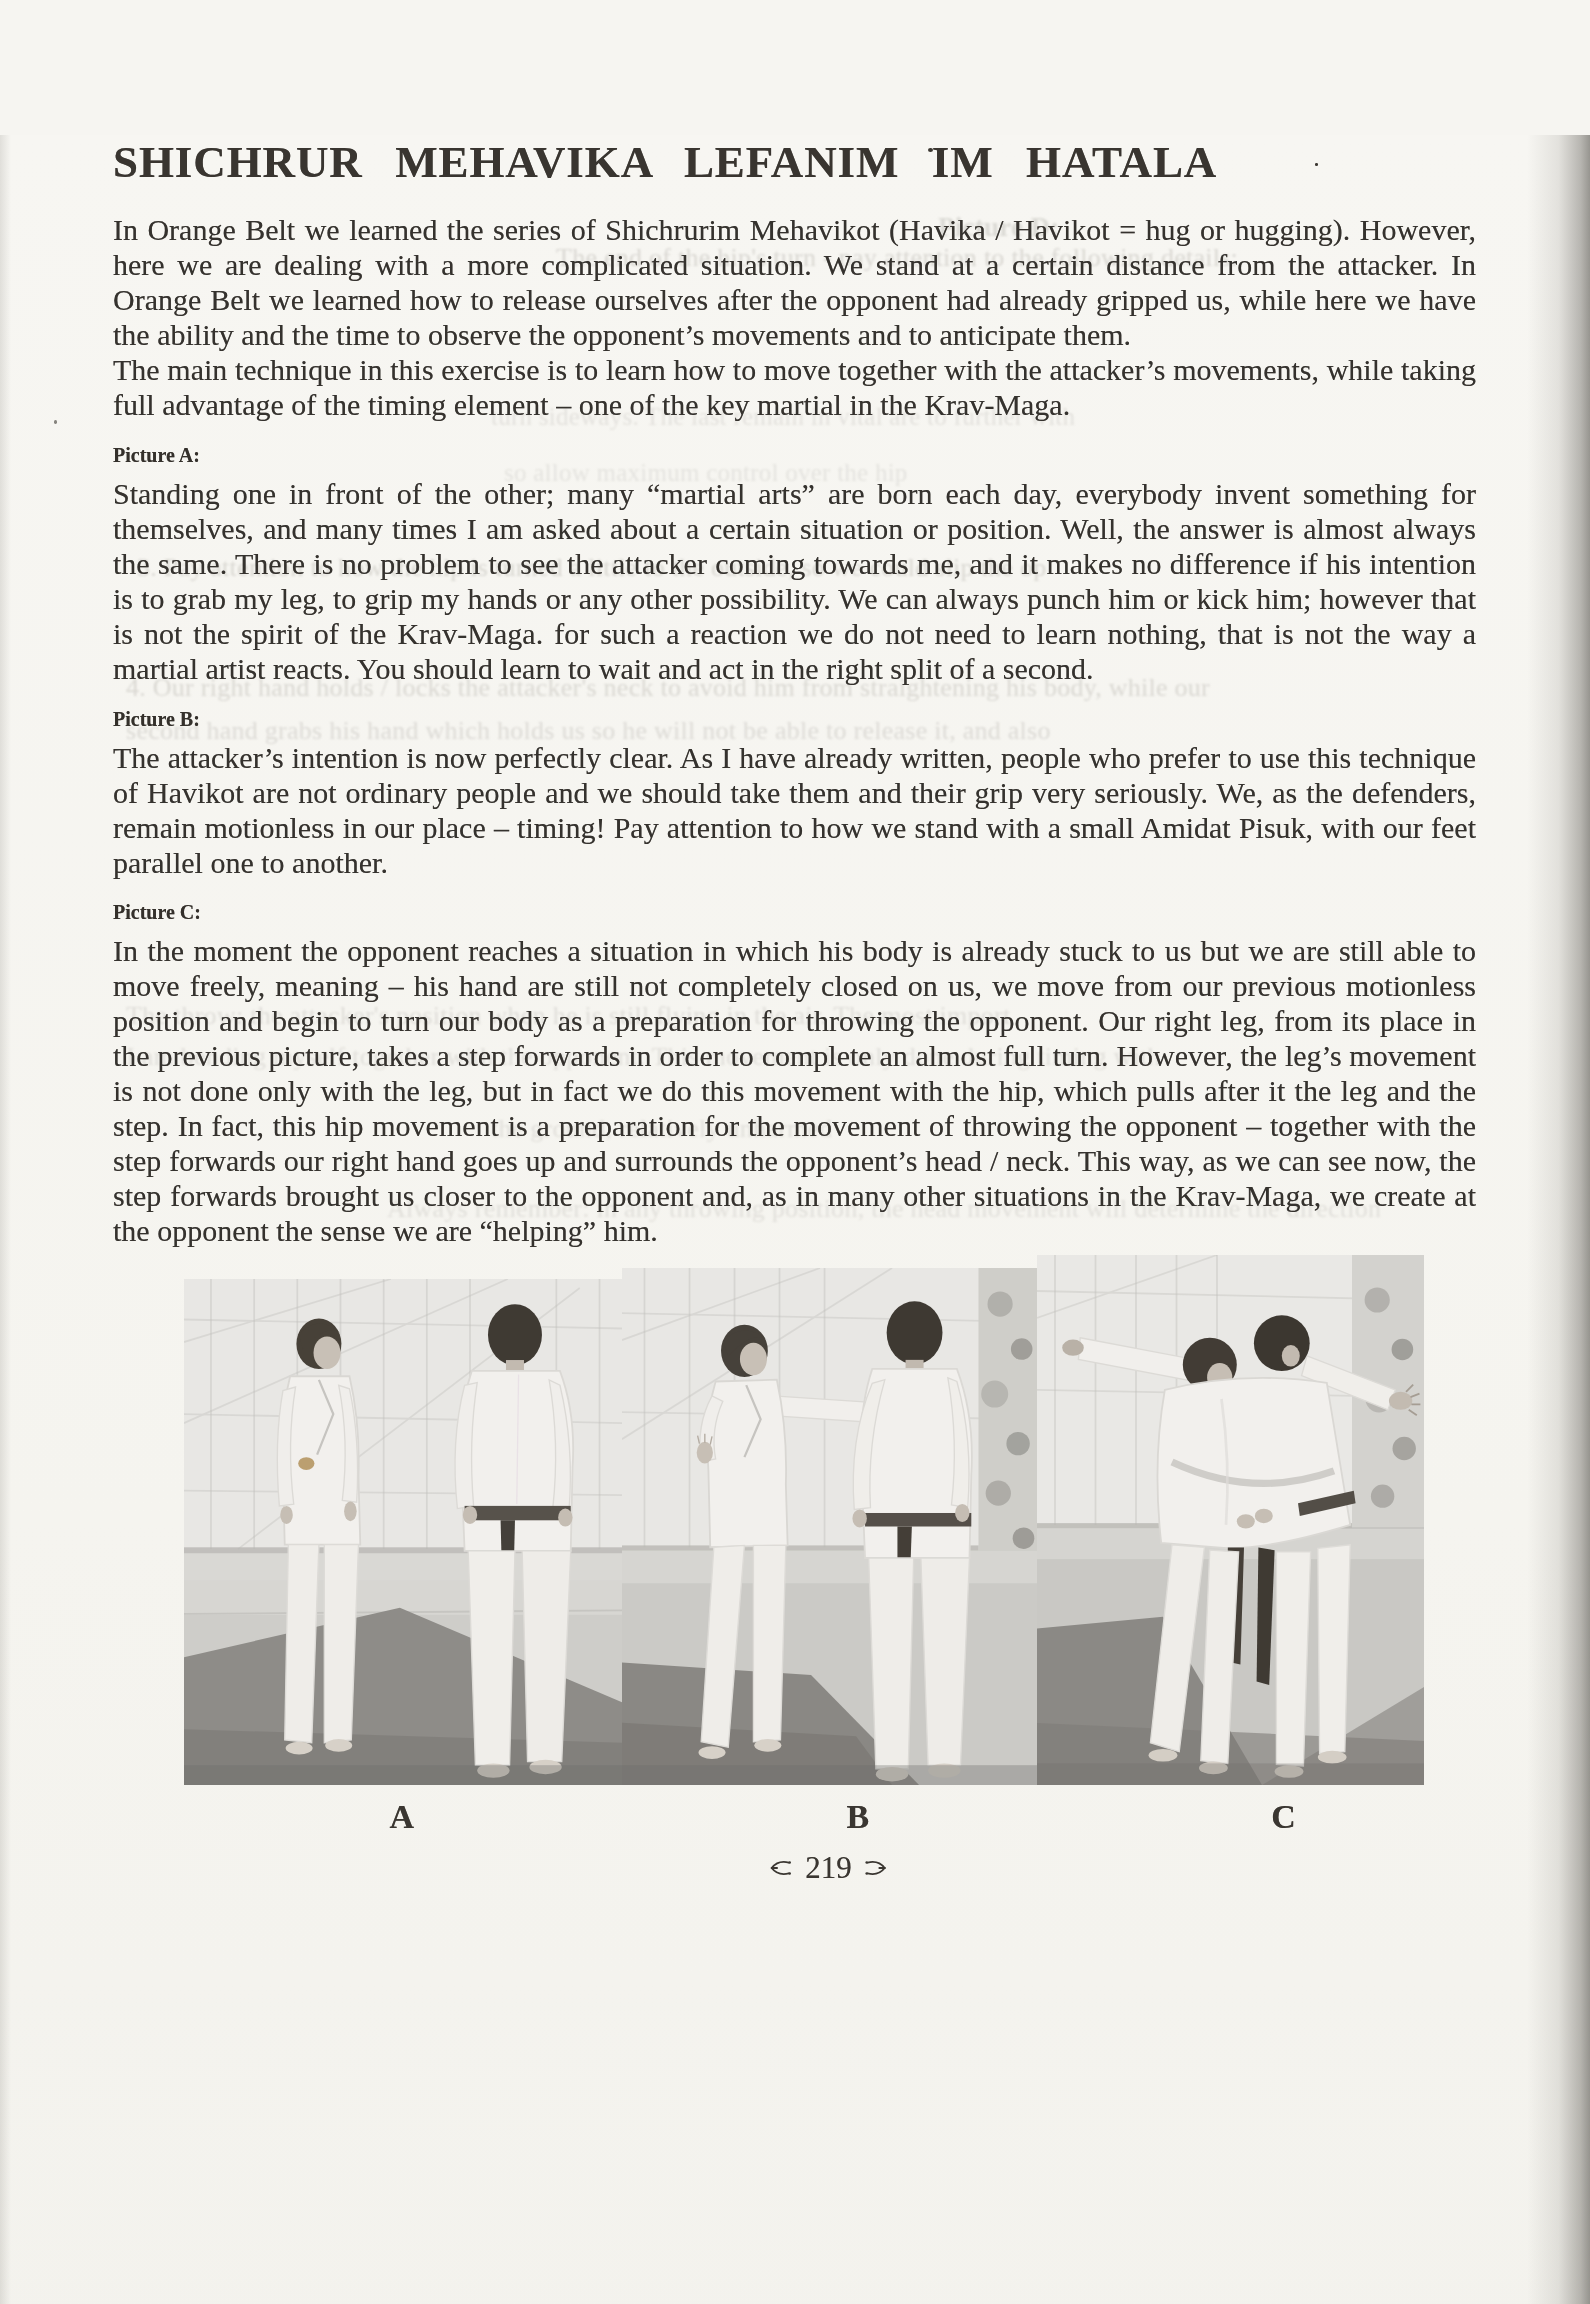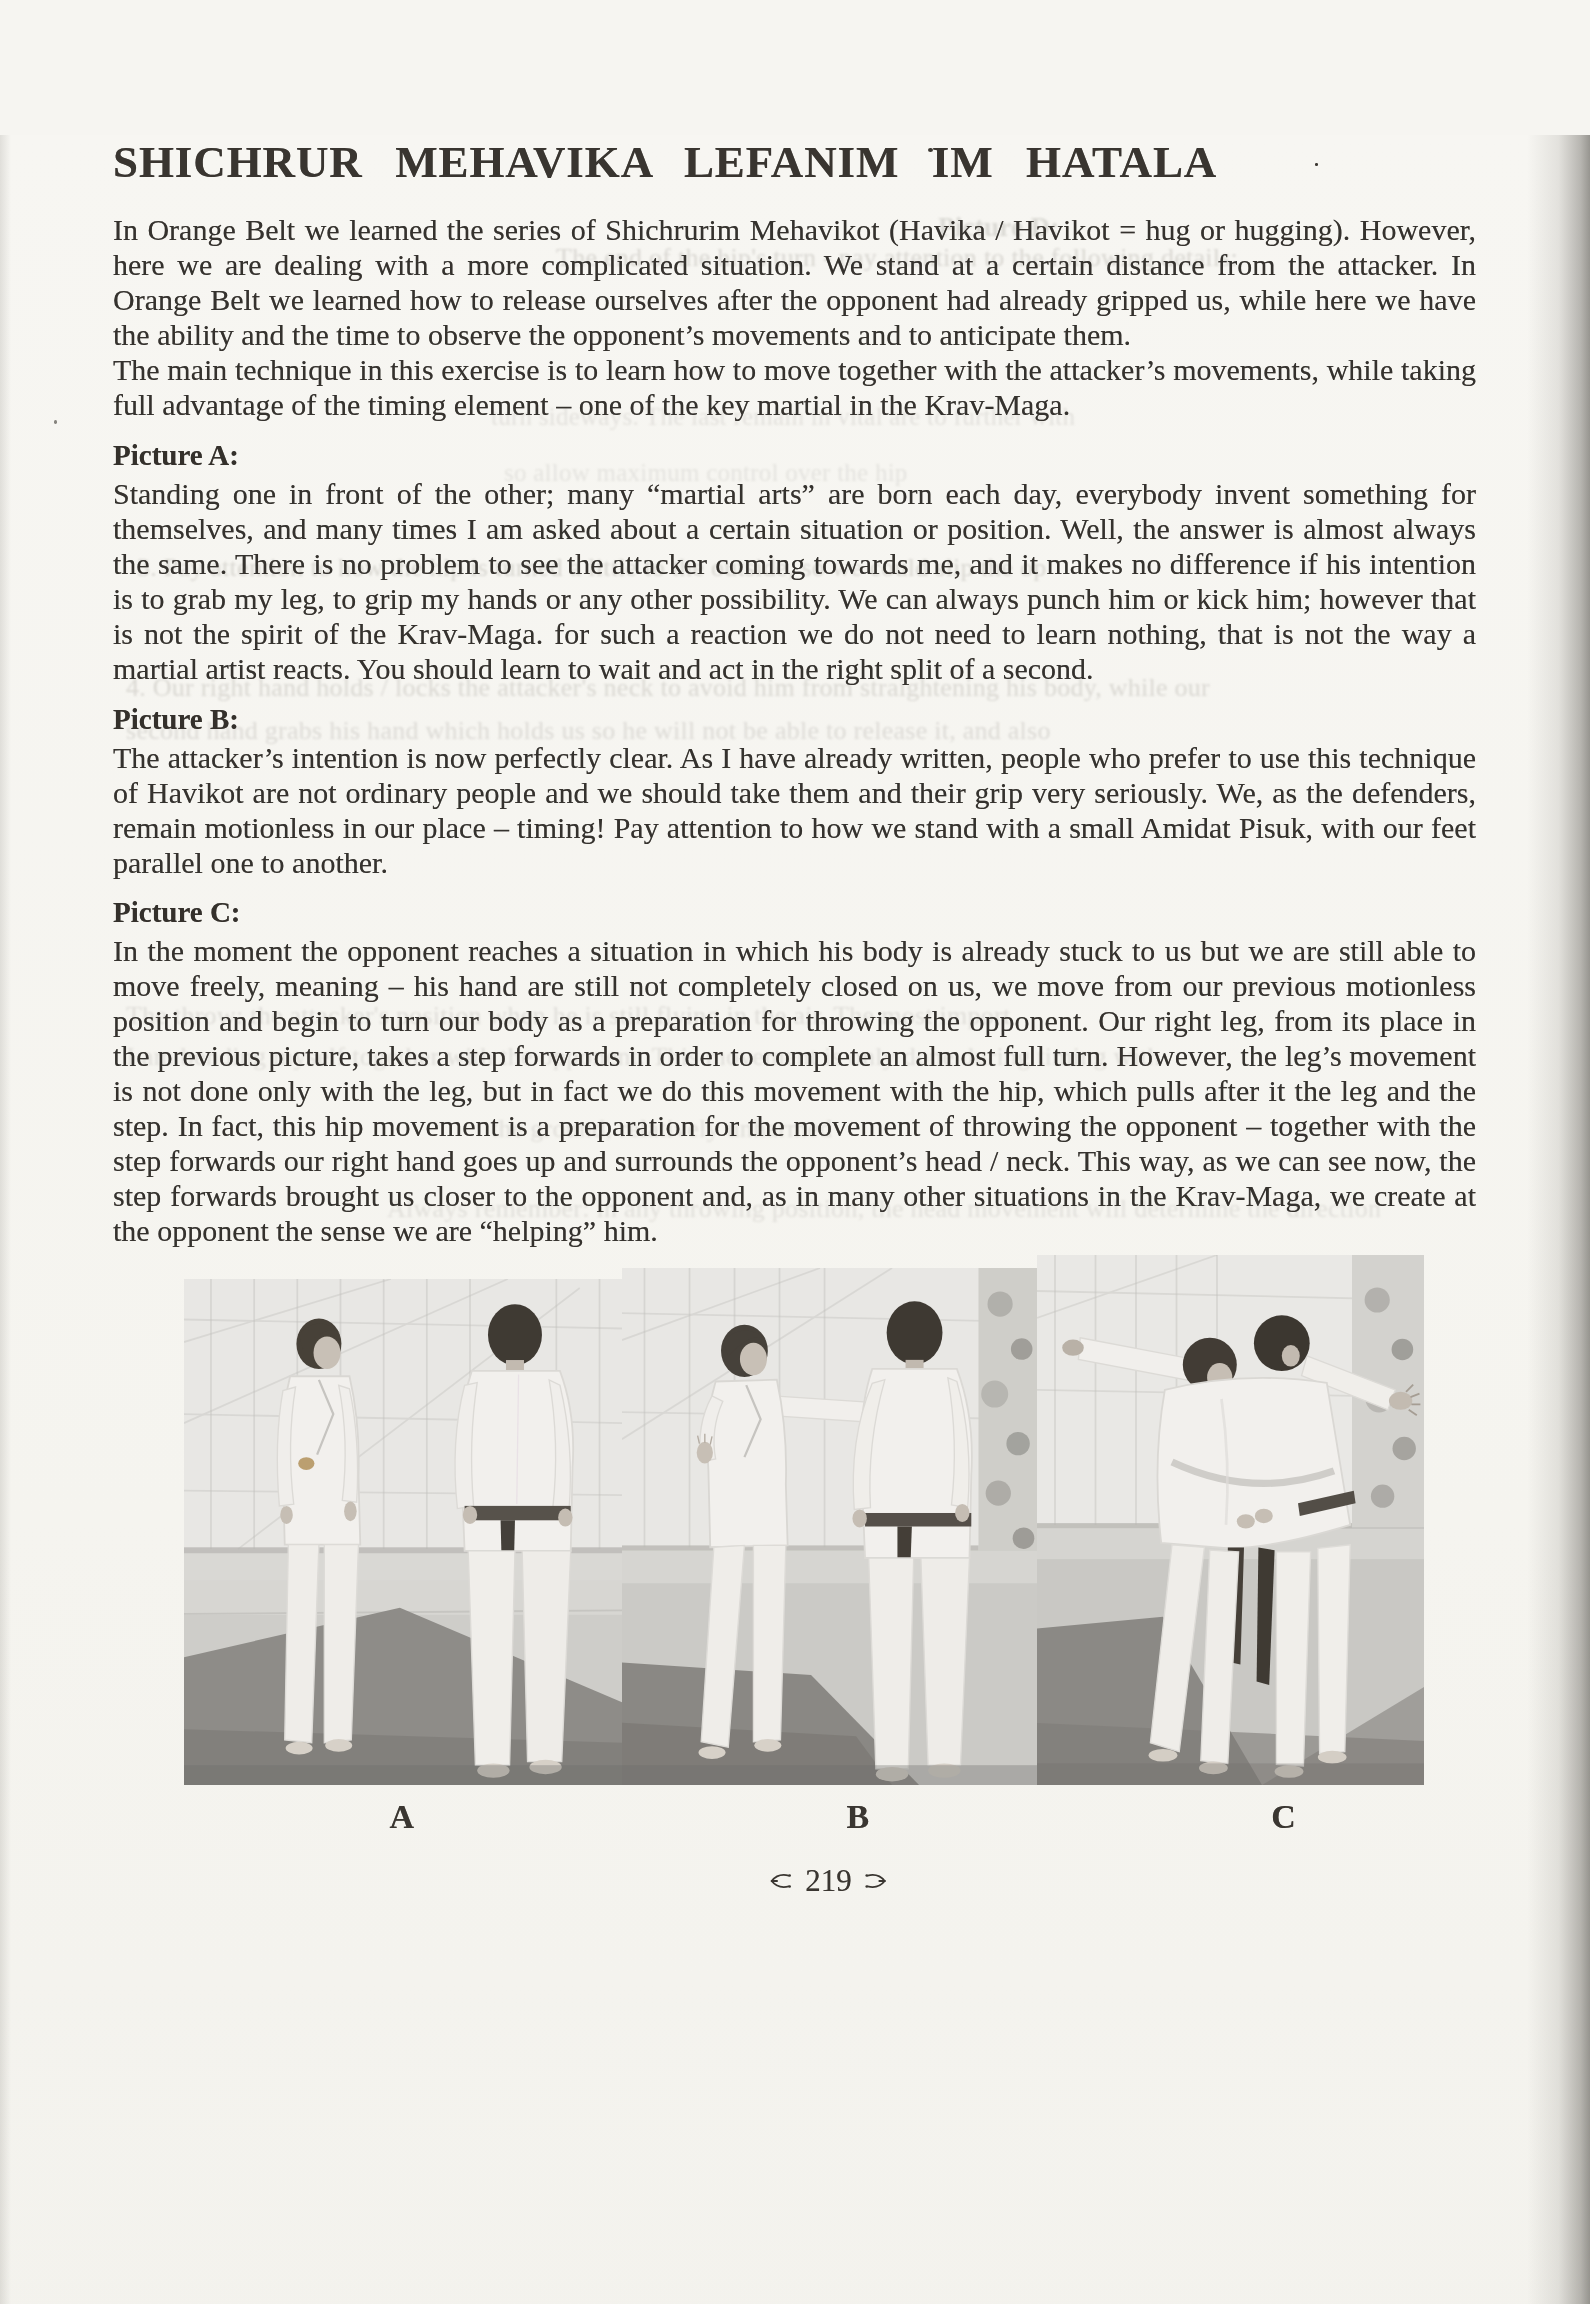--- a/index.html
+++ b/index.html
@@ -36,38 +36,38 @@
   }
   p.body{
     margin:0;
     font-size:30px;line-height:35px;
     text-align:justify;
     color:#35322e;
     text-shadow:0 0 0.5px rgba(53,50,46,.55);
   }
   h2.pic{
     margin:12.6px 0 0 0;
-    font-size:29px;line-height:41px;font-weight:bold;
+    font-size:20px;line-height:41px;font-weight:bold;
     color:#34302b;
     text-shadow:0 0 0.5px rgba(52,48,43,.6);
   }
   .photos{display:flex;align-items:flex-end;margin-left:71px;margin-top:7.2px;height:530px;}
   figure.ph{margin:0;padding:0;background:#e8e7e4;box-shadow:inset 0 0 16px rgba(90,88,84,.18);}
   figure.ph svg{display:block;width:100%;height:100%;}
   .ph-a{width:438px;height:506px;}
   .ph-b{width:415px;height:517px;margin-left:32px;}
   .ph-c{width:387px;height:530px;margin-left:27px;}
   .labels{display:flex;margin-left:71px;margin-top:12.6px;}
   .lab{font-size:34px;font-weight:bold;color:#3a3631;text-align:center;
        text-shadow:0 0 0.5px rgba(58,54,49,.6);}
   .lab-a{width:438px;}
   .lab-b{width:415px;margin-left:32px;}
   .lab-c{width:387px;margin-left:27px;}
   footer{
-    margin-top:27px;width:100%;text-align:center;
+    margin-top:14px;width:100%;text-align:center;
     padding-left:68px;box-sizing:border-box;
     font-size:31px;color:#3a3631;
     display:flex;justify-content:center;align-items:center;gap:12.6px;
     text-shadow:0 0 0.5px rgba(58,54,49,.55);
   }
   .orn svg{display:block;}
   .orn.flip svg{transform:scaleX(-1);}
 </style>
 </head>
 <body>

